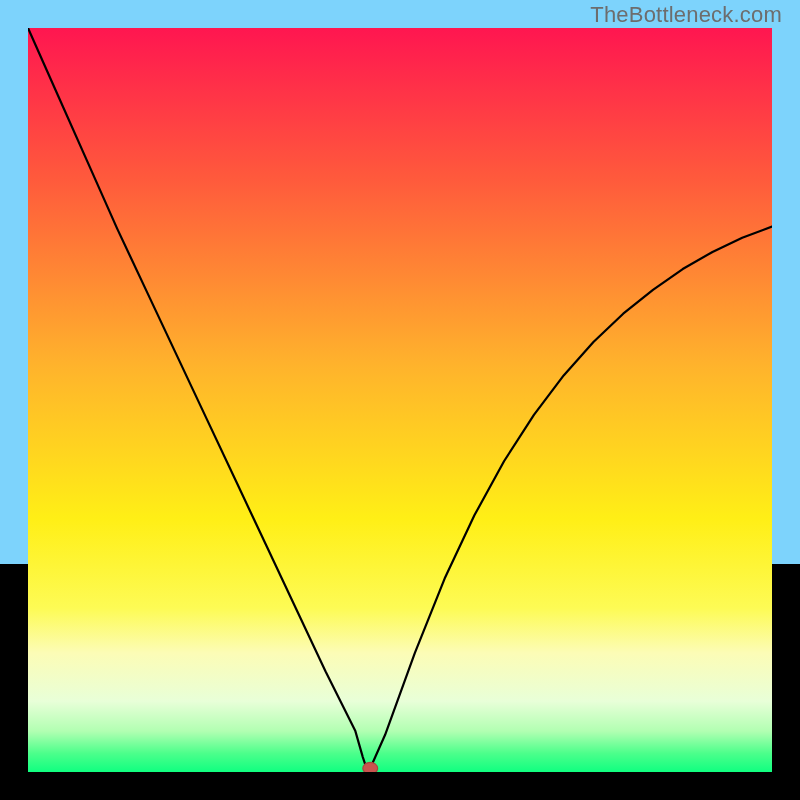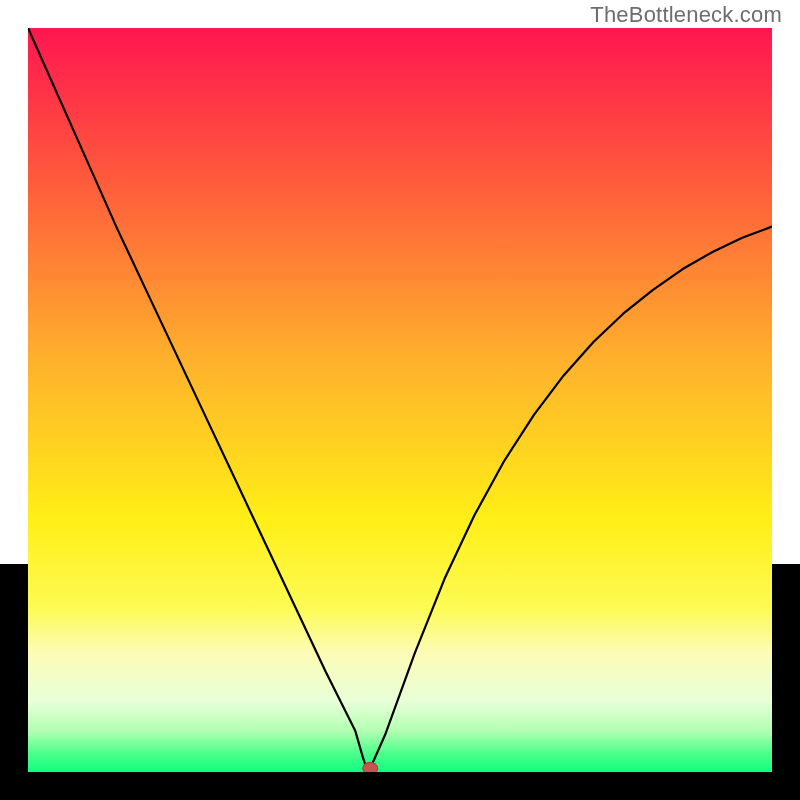--- a/index.html
+++ b/index.html
@@ -8,21 +8,21 @@
     width: 800px;
     height: 800px;
     overflow: hidden;
     background: #000;
     font-family: Arial, Helvetica, sans-serif;
   }
   .frame {
     position: relative;
     width: 800px;
     height: 564px;
-    background: #ffffff;
+    background: #7dd3fc;
   }
   .watermark {
     position: absolute;
     top: 2px;
     right: 18px;
     color: #6d6d6d;
     font-size: 22px;
     font-weight: 500;
     letter-spacing: 0.2px;
     font-family: Arial, Helvetica, sans-serif;

